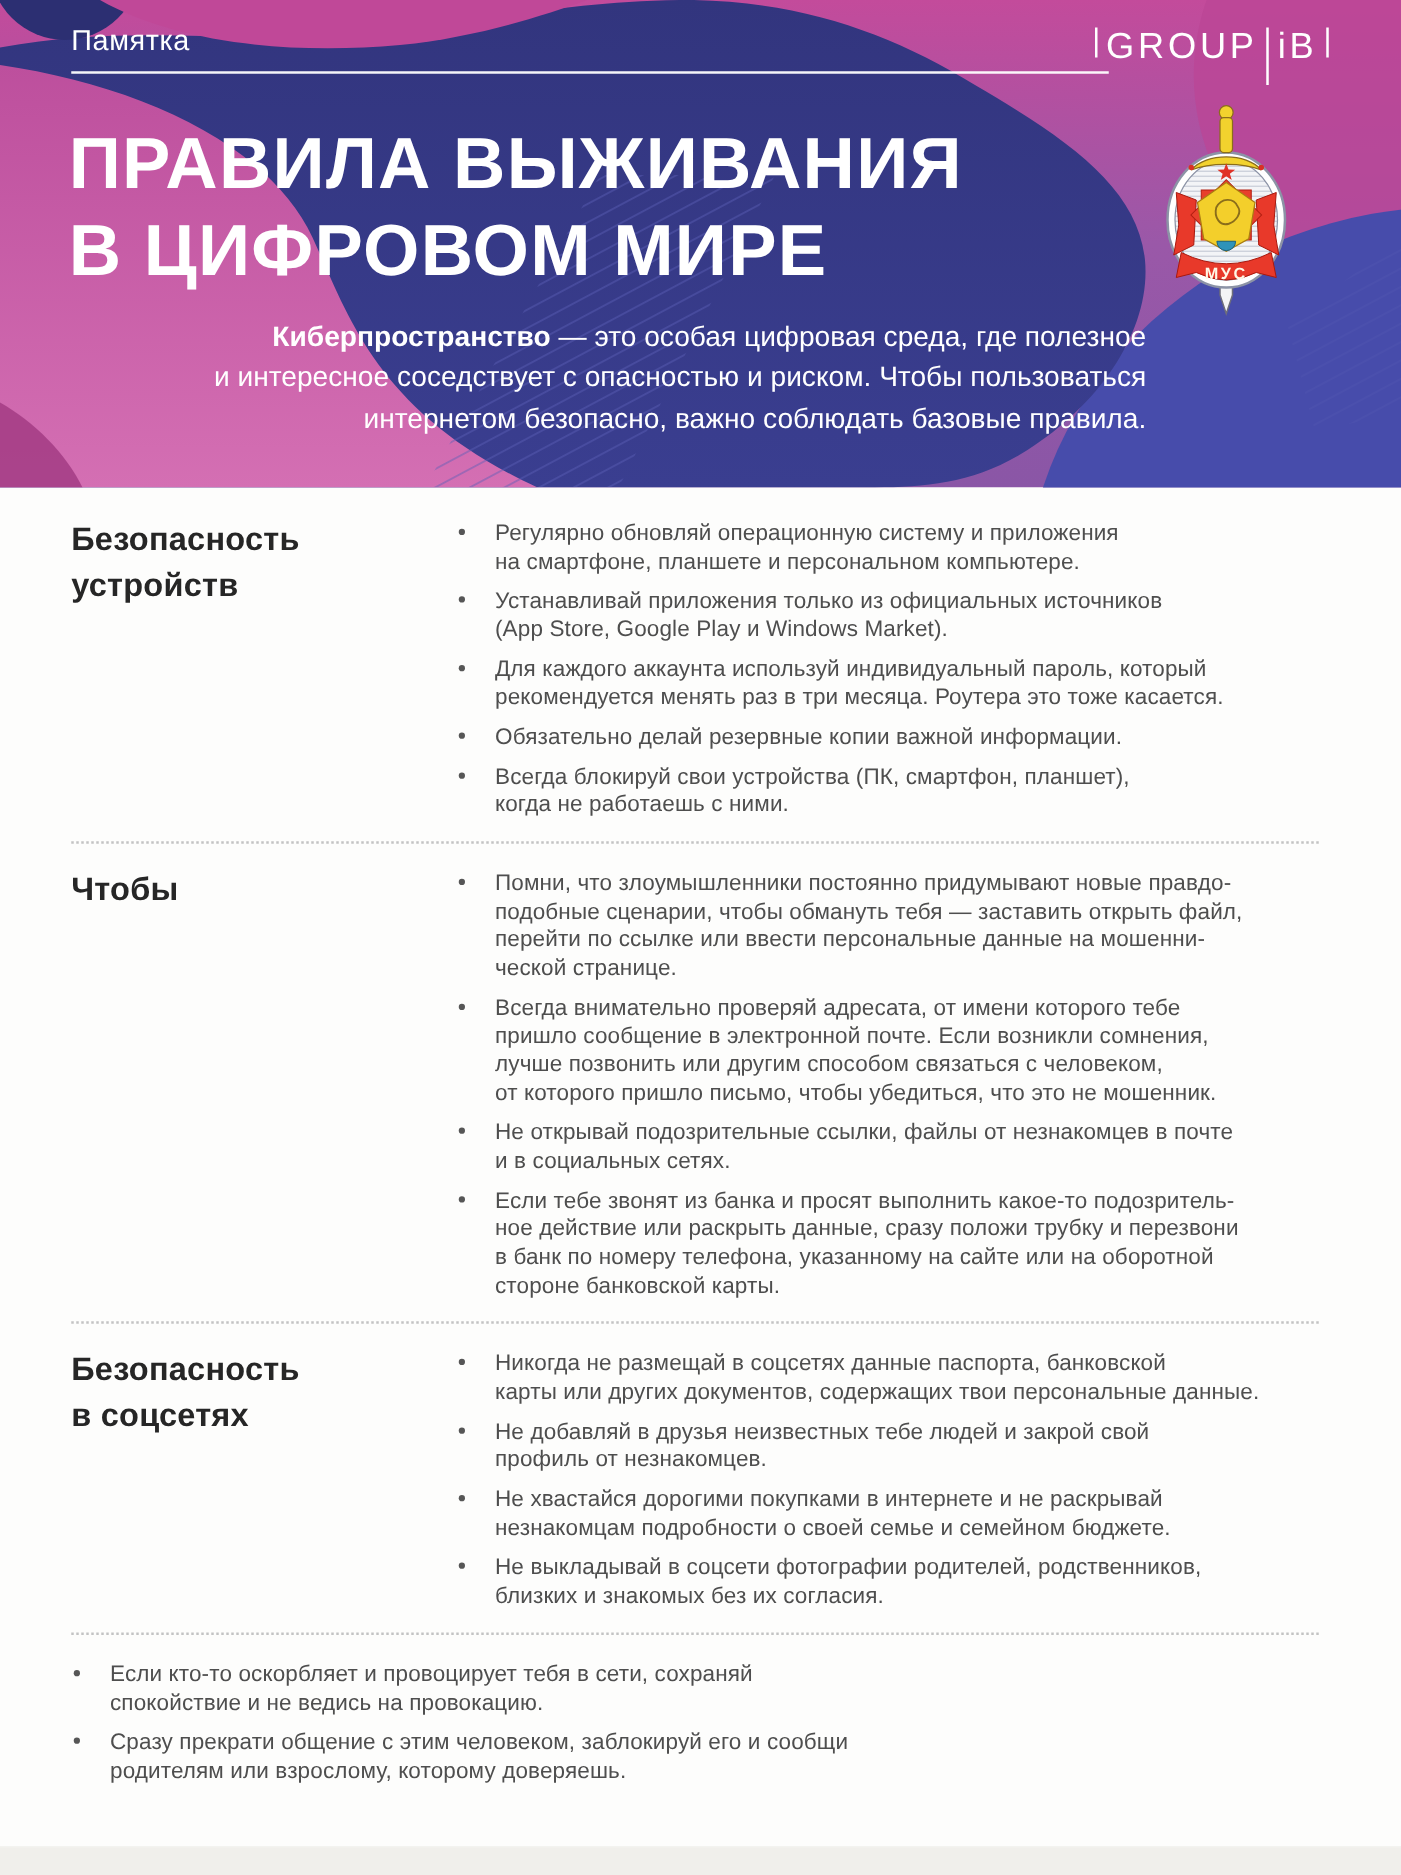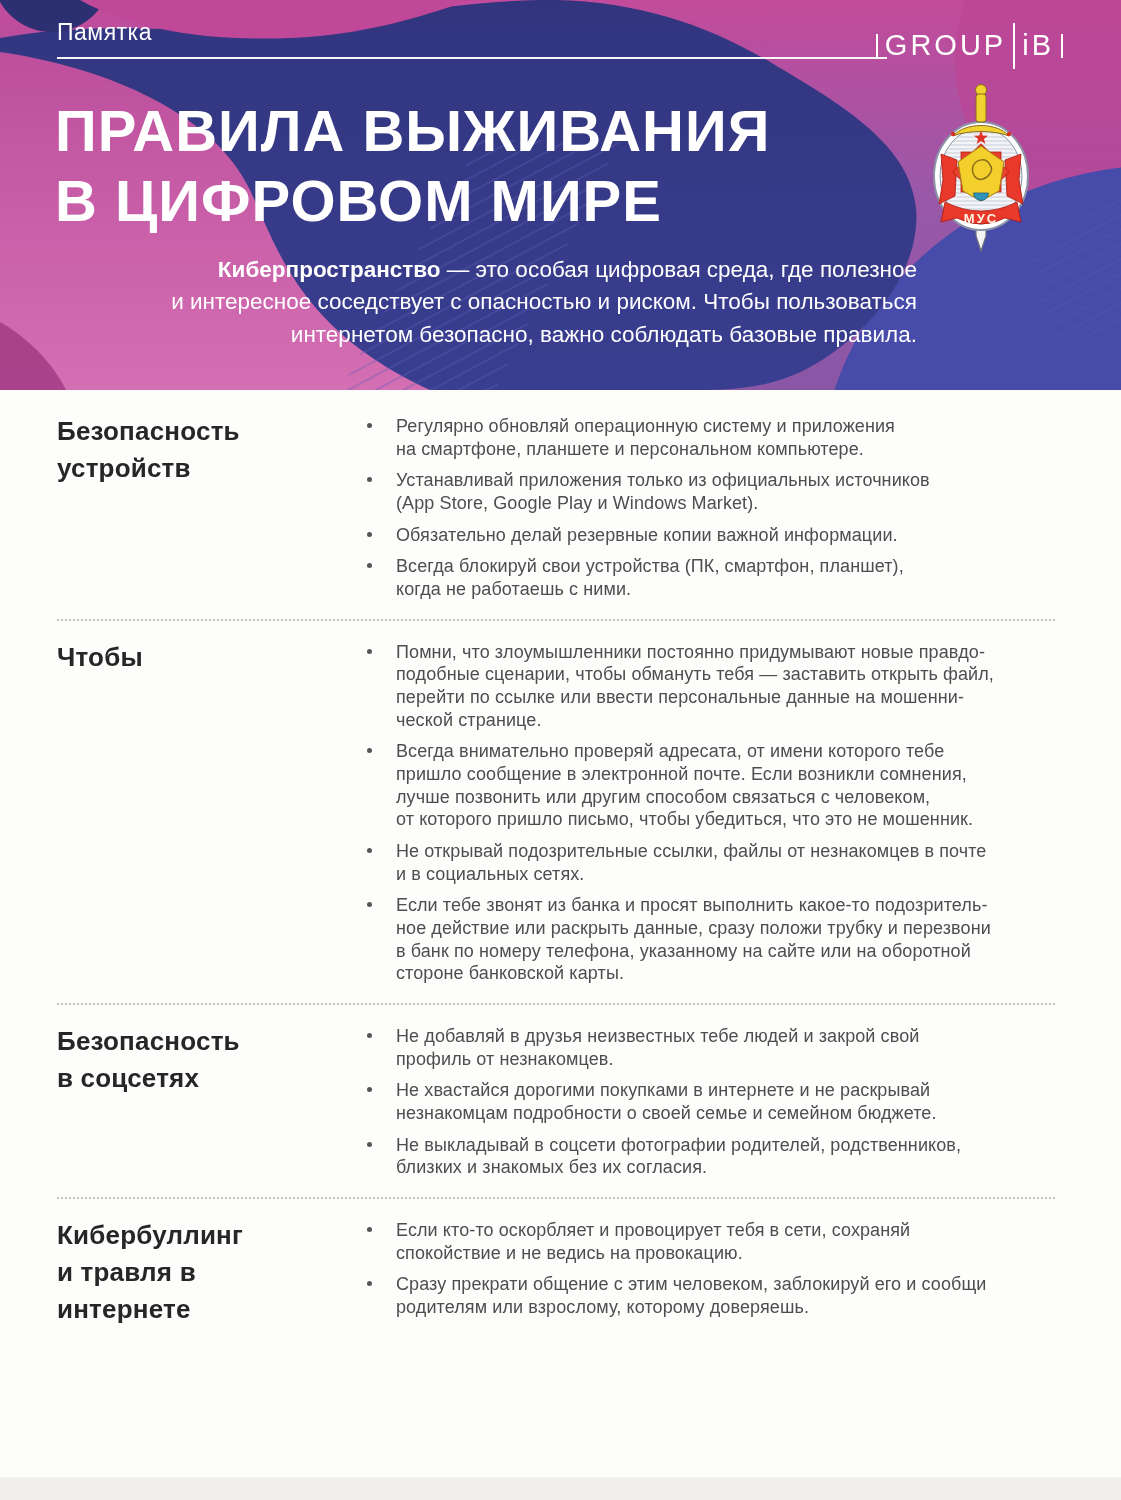--- a/index.html
+++ b/index.html
@@ -18,21 +18,21 @@
   .kicker{
     position:absolute;left:57px;top:19px;
     color:#ffffff;font-size:23px;letter-spacing:.5px;font-weight:400;
   }
   .kicker-rule{
     position:absolute;left:57px;top:57px;width:830px;height:2px;
     background:#ffffff;opacity:.95;
   }
   .brand{
     position:absolute;right:58px;top:22px;height:48px;
-    display:flex;align-items:center;gap:7px;
+    display:flex;gap:7px;
     color:#ffffff;font-size:29px;font-weight:400;letter-spacing:3px;
   }
   .gbar{width:2px;height:24px;background:#ffffff;}
   .gbar.tall{height:46px;}
   .brand .word{transform:translateY(-1px);}
   .hero-title{
     position:absolute;left:55px;top:96px;
     color:#ffffff;font-size:58px;font-weight:700;line-height:1.21;
     letter-spacing:1px;white-space:pre-line;
   }
@@ -185,20 +185,25 @@
             <span class="btext">Регулярно обновляй операционную систему и приложения
 на смартфоне, планшете и персональном компьютере.</span>
           </li>
           <li class="bullet">
             <span class="dot"></span>
             <span class="btext">Устанавливай приложения только из официальных источников
 (App Store, Google Play и Windows Market).</span>
           </li>
           <li class="bullet">
             <span class="dot"></span>
+            <span class="btext">Для каждого аккаунта используй индивидуальный пароль, который
+рекомендуется менять раз в три месяца. Роутера это тоже касается.</span>
+          </li>
+          <li class="bullet">
+            <span class="dot"></span>
             <span class="btext">Обязательно делай резервные копии важной информации.</span>
           </li>
           <li class="bullet">
             <span class="dot"></span>
             <span class="btext">Всегда блокируй свои устройства (ПК, смартфон, планшет),
 когда не работаешь с ними.</span>
           </li>
         </ul>
     </div>
 
@@ -237,41 +242,44 @@
     </div>
 
     <hr class="divider">
 
     <div class="section">
       <h2 class="sec-heading" style="margin:0">Безопасность
 в соцсетях</h2>
       <ul class="bullets">
           <li class="bullet">
             <span class="dot"></span>
+            <span class="btext">Никогда не размещай в соцсетях данные паспорта, банковской
+карты или других документов, содержащих твои персональные данные.</span>
+          </li>
+          <li class="bullet">
+            <span class="dot"></span>
             <span class="btext">Не добавляй в друзья неизвестных тебе людей и закрой свой
 профиль от незнакомцев.</span>
           </li>
           <li class="bullet">
             <span class="dot"></span>
             <span class="btext">Не хвастайся дорогими покупками в интернете и не раскрывай
 незнакомцам подробности о своей семье и семейном бюджете.</span>
           </li>
           <li class="bullet">
             <span class="dot"></span>
             <span class="btext">Не выкладывай в соцсети фотографии родителей, родственников,
 близких и знакомых без их согласия.</span>
           </li>
         </ul>
     </div>
 
     <hr class="divider">
 
     <div class="section">
-      <h2 class="sec-heading" style="margin:0">Кибербуллинг
-и травля в интернете</h2>
       <ul class="bullets">
           <li class="bullet">
             <span class="dot"></span>
             <span class="btext">Если кто-то оскорбляет и провоцирует тебя в сети, сохраняй
 спокойствие и не ведись на провокацию.</span>
           </li>
           <li class="bullet">
             <span class="dot"></span>
             <span class="btext">Сразу прекрати общение с этим человеком, заблокируй его и сообщи
 родителям или взрослому, которому доверяешь.</span>

